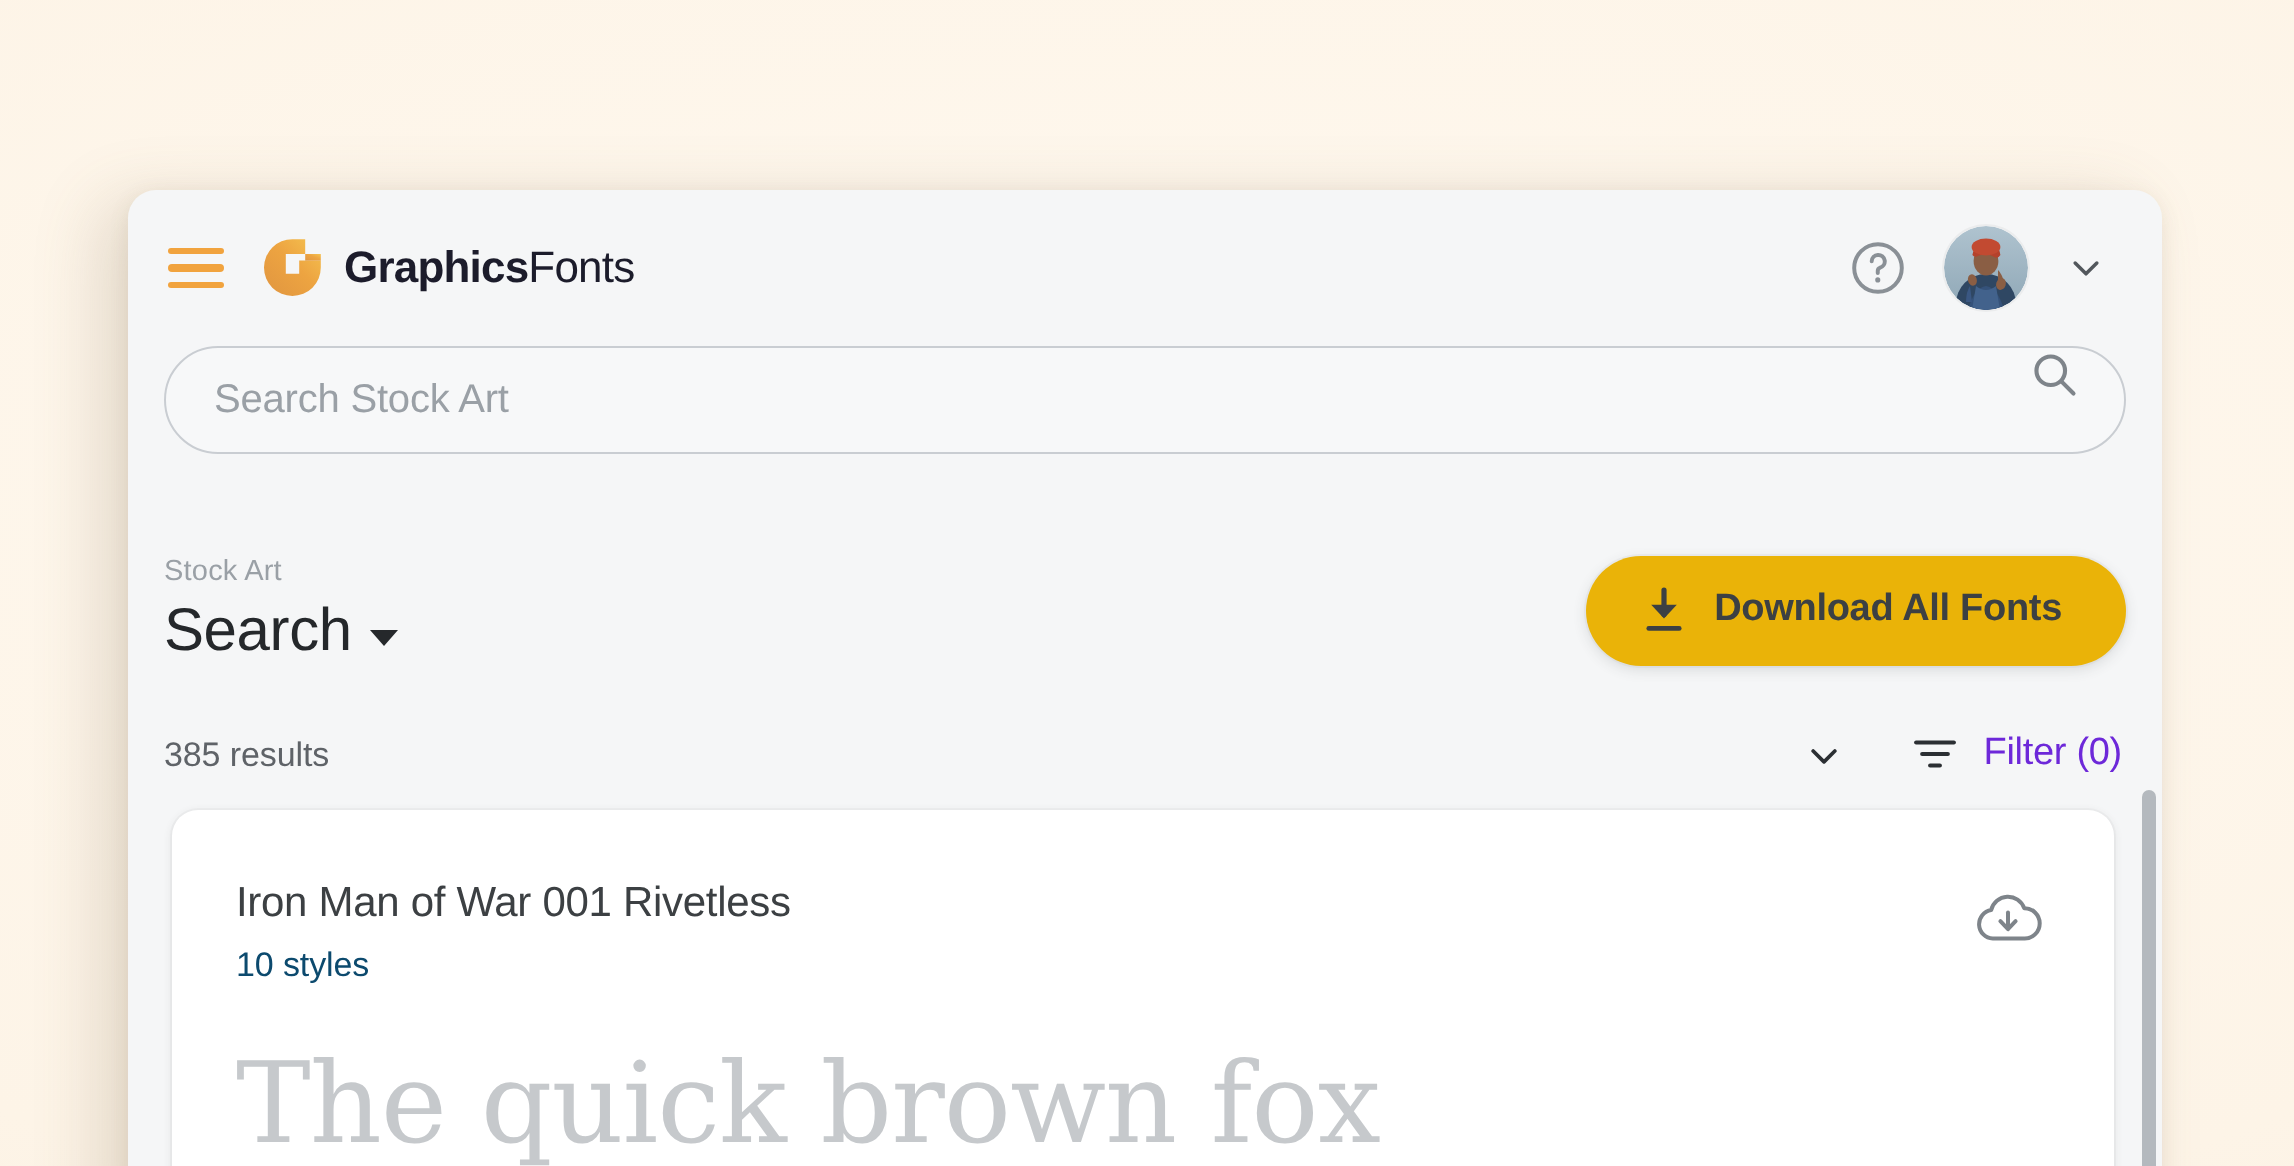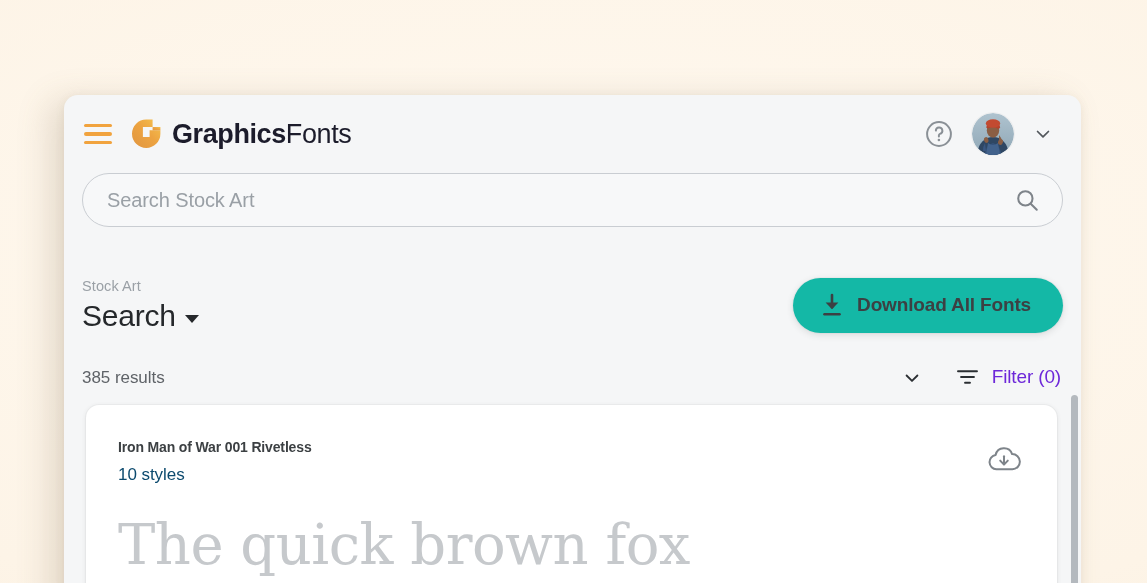--- a/index.html
+++ b/index.html
@@ -67,21 +67,21 @@
   #brand-block {
     display: flex;
     align-items: center;
     gap: 10px;
     margin-left: 18px;
   }
 
   #brand-logo { width: 30px; height: 30px; display:block; }
 
   #brand-wordmark {
-    font-size: 27px;
+    font-size: 22px;
     letter-spacing: -0.4px;
     color: #1C1C2B;
     white-space: nowrap;
     line-height: 1;
     display: flex;
     align-items: baseline;
   }
   #brand-wordmark .wm-bold   { font-weight: 700; }
   #brand-wordmark .wm-light  { font-weight: 400; }
 
@@ -115,21 +115,20 @@
     width: 981px;
     height: 54px;
   }
   #search-field {
     width: 100%;
     height: 100%;
     border-radius: 27px;
     border: 1.4px solid #C9CDD2;
     background: #F7F8F9;
     display: flex;
-    align-items: center;
     padding: 0 22px 0 24px;
   }
   #search-input {
     flex: 1;
     border: none;
     outline: none;
     background: transparent;
     font-family: "Liberation Sans", sans-serif;
     font-size: 20px;
     color: #3C4043;
@@ -176,21 +175,21 @@
     border-top: 8.5px solid #25282B;
     cursor: pointer;
     margin-top: 4px;
   }
 
   #download-all-button {
     margin-left: auto;
     margin-top: 2px;
     height: 55px;
     padding: 0 32px 0 28px;
-    background: #14b8a6;
+    background: #eab308;
     border: none;
     border-radius: 28px;
     box-shadow: 0 2px 7px rgba(60,64,67,0.14), 0 0 0 1px rgba(60,64,67,0.035);
     display: flex;
     align-items: center;
     gap: 14px;
     cursor: pointer;
     font-family: "Liberation Sans", sans-serif;
   }
   #download-all-label {
@@ -257,22 +256,22 @@
     border-radius: 13px;
     box-shadow: 0 1px 5px rgba(60,64,67,0.11), 0 0 0 1px rgba(60,64,67,0.03);
     padding: 34px 30px 0 32px;
     overflow: hidden;
   }
   #font-card-head {
     display: flex;
     align-items: flex-start;
   }
   #font-card-name {
-    font-size: 14px;
-    font-weight: 700;
+    font-size: 21px;
+    font-weight: 400;
     color: #3C4043;
     letter-spacing: -0.15px;
     line-height: 1.2;
   }
   #font-card-styles {
     font-size: 17px;
     color: #0c4a6e;
     margin-top: 9px;
     letter-spacing: -0.05px;
   }

